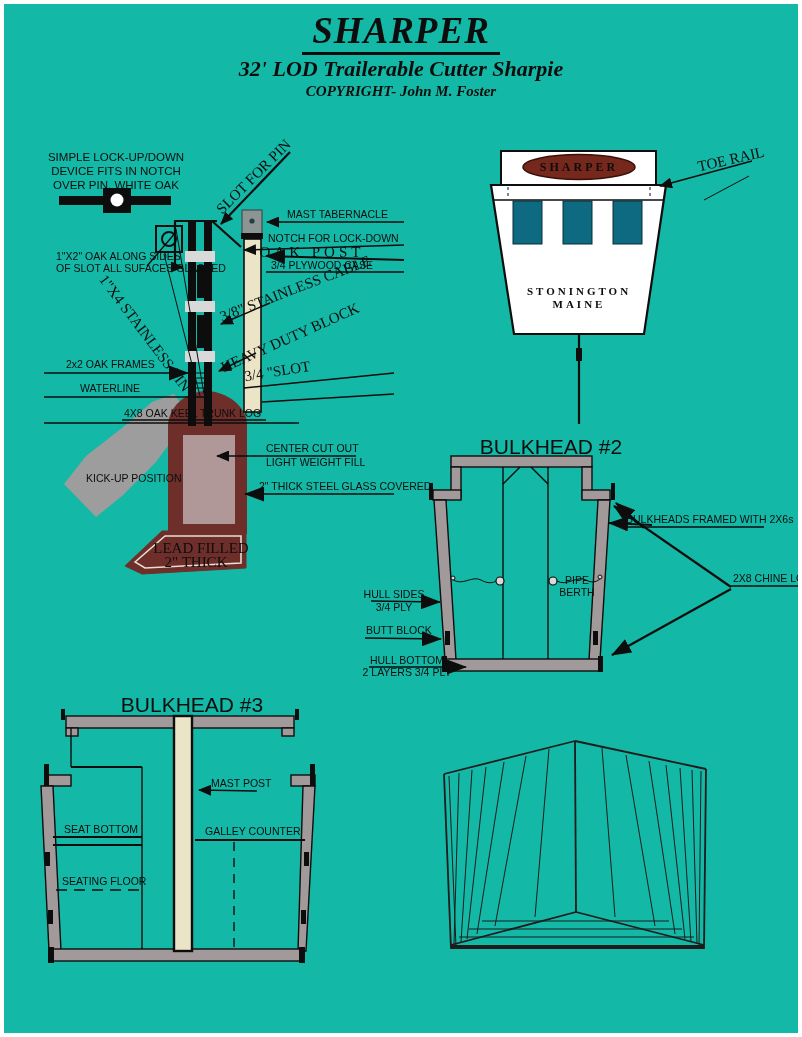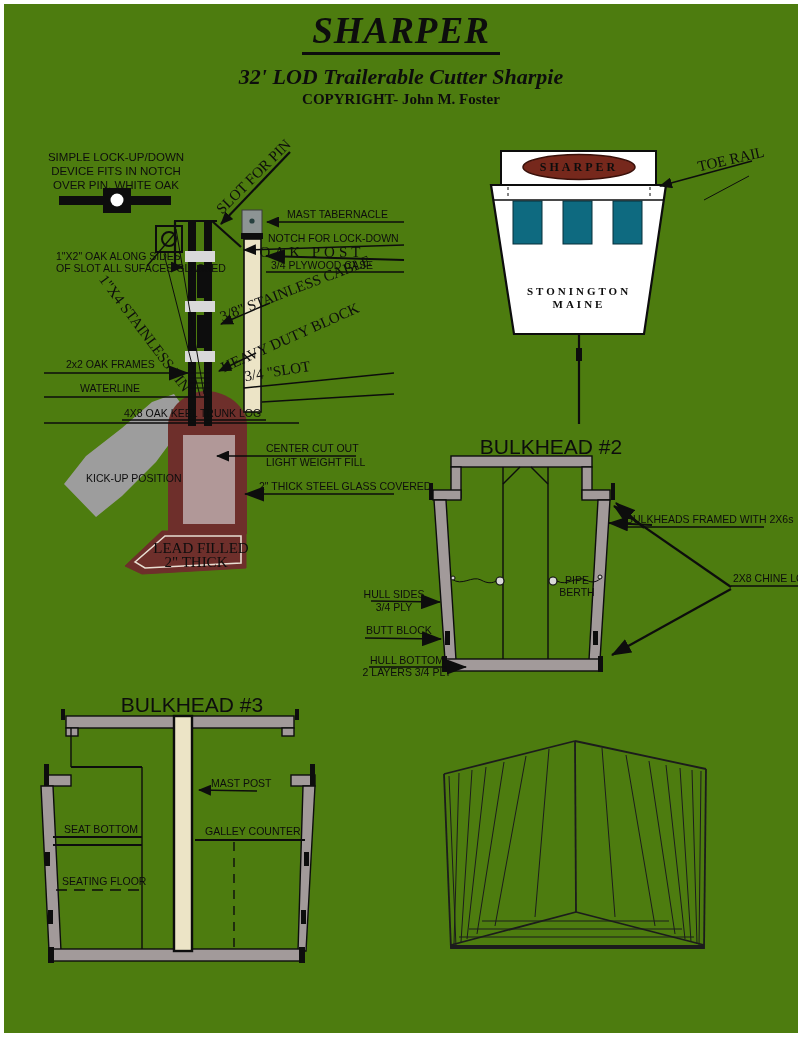--- a/index.html
+++ b/index.html
@@ -1,26 +1,26 @@
 <!DOCTYPE html>
 <html><head>
 <meta charset="utf-8">
 <style>
   html,body{margin:0;padding:0;background:#fff;}
   .page{
     position:relative;width:802px;height:1037px;box-sizing:border-box;
-    background:#4d7c0f;border:4px solid #ffffff;overflow:hidden;
+    background:#14b8a6;border:4px solid #ffffff;overflow:hidden;
     font-family:"Liberation Sans",sans-serif;
   }
   .hdr{position:absolute;top:8px;left:0;width:100%;text-align:center;z-index:2;
        font-family:"Liberation Serif",serif;color:#0d0d0d;}
   .hdr .t1{display:inline-block;font-size:37px;font-weight:bold;font-style:italic;
            letter-spacing:1px;border-bottom:3px solid #0d0d0d;padding:0 10px 1px 10px;line-height:1.05;}
-  .hdr .t2{font-size:22px;font-weight:bold;font-style:italic;margin-top:9px;}
-  .hdr .t3{font-size:15px;font-weight:bold;margin-top:1px;}
+  .hdr .t2{font-size:22px;font-weight:bold;font-style:italic;margin-top:1px;}
+  .hdr .t3{font-size:15px;font-style:italic;font-weight:bold;margin-top:1px;}
   .hdr .t4{font-size:20px;font-style:italic;margin-top:2px;}
   svg{position:absolute;top:0;left:0;}
   svg text{fill:#0d0d0d;}
   .lbl{font-family:"Liberation Sans",sans-serif;font-size:10.5px;}
   .lblb{font-family:"Liberation Sans",sans-serif;font-size:11.5px;}
   .ser{font-family:"Liberation Serif",serif;font-size:15px;}
   .bigttl{font-family:"Liberation Sans",sans-serif;font-size:21px;}
   .ln{stroke:#0d0d0d;stroke-width:1.4;fill:none;}
   .ln2{stroke:#0d0d0d;stroke-width:2.2;fill:none;}
   .thin{stroke:#0d0d0d;stroke-width:1;fill:none;}

